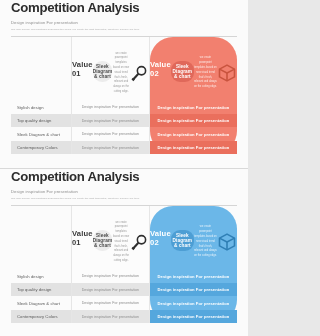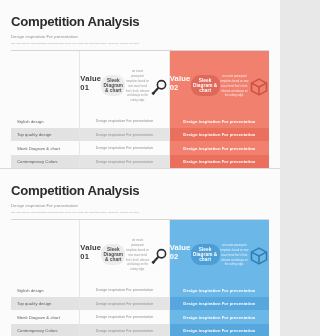--- a/index.html
+++ b/index.html
@@ -4,24 +4,24 @@
 <style>
   * { box-sizing: border-box; margin: 0; padding: 0; }
   html, body {
     width: 300px; height: 336px;
     background: #e8e8e8;
     font-family: "Liberation Sans", sans-serif;
     overflow: hidden;
   }
   .slide {
     position: relative;
-    width: 280px;
+    width: 248px;
     height: 168px;
     background: #fbfbfb;
-    padding: 15px 11px 0 11px;
+    padding: 1px 11px 0 11px;
     overflow: hidden;
   }
   .slide + .slide { border-top: 1px solid #d9d9d9; }
 
   .page-title {
     font-size: 13.2px;
     font-weight: bold;
     color: #2d2d2d;
     letter-spacing: -0.3px;
     line-height: 1;
@@ -49,21 +49,21 @@
 
   .table {
     position: relative;
     display: flex;
     width: 100%;
     height: 117px;
   }
 
   .col-labels { width: 26.5%; }
   .col-v1 { width: 35%; border-left: 1px solid #e6e6e6; border-right: 1px solid #e6e6e6; background: #fcfcfc; }
-  .col-v2 { width: 38.5%; }
+  .col-v2 { width: 38.5%; border-radius: 23px; }
 
   .col-v2.red  { background: #f2806f; }
   .col-v2.blue { background: #6bb7e8; }
 
   .head-cell {
     height: 63px;
     display: flex;
     align-items: center;
     padding-top: 5px;
   }

